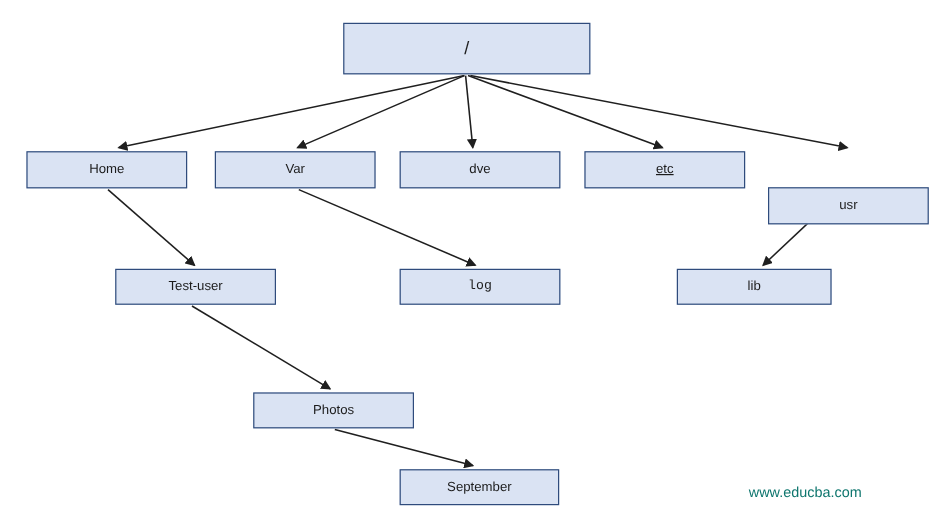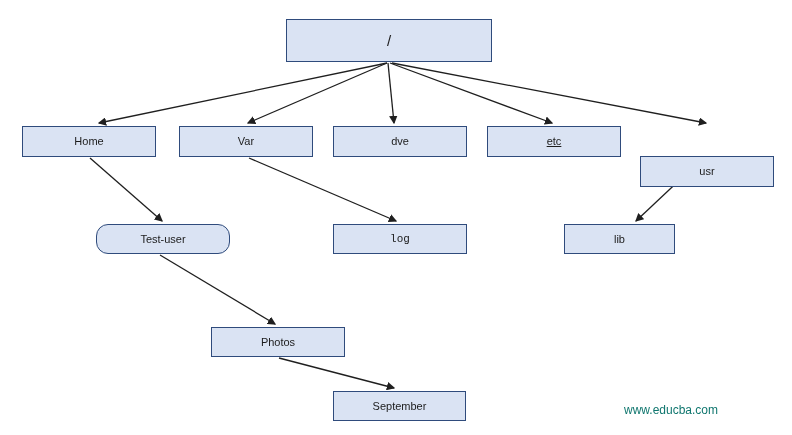--- a/index.html
+++ b/index.html
@@ -96,29 +96,29 @@
   </div>
 
   <div class="node" style="left:487px; top:126px; width:134px; height:31px;text-decoration:underline;">
     <span>etc</span>
   </div>
 
   <div class="node" style="left:640px; top:126px; width:134px; height:31px;margin-top:30px;">
     <span>usr</span>
   </div>
 
-  <div class="node" style="left:96px; top:224px; width:134px; height:30px;border-radius:12px;">
+  <div class="node" style="left:96px; top:224px; width:134px; height:30px;">
     <span>Test-user</span>
   </div>
 
   <div class="node" style="left:333px; top:224px; width:134px; height:30px;font-family:Liberation Mono, monospace;">
     <span>log</span>
   </div>
 
-  <div class="node" style="left:564px; top:224px; width:111px; height:30px;">
+  <div class="node" style="left:564px; top:224px; width:129px; height:30px;">
     <span>lib</span>
   </div>
 
   <div class="node" style="left:211px; top:327px; width:134px; height:30px;">
     <span>Photos</span>
   </div>
 
   <div class="node" style="left:333px; top:391px; width:133px; height:30px;">
     <span>September</span>
   </div>

